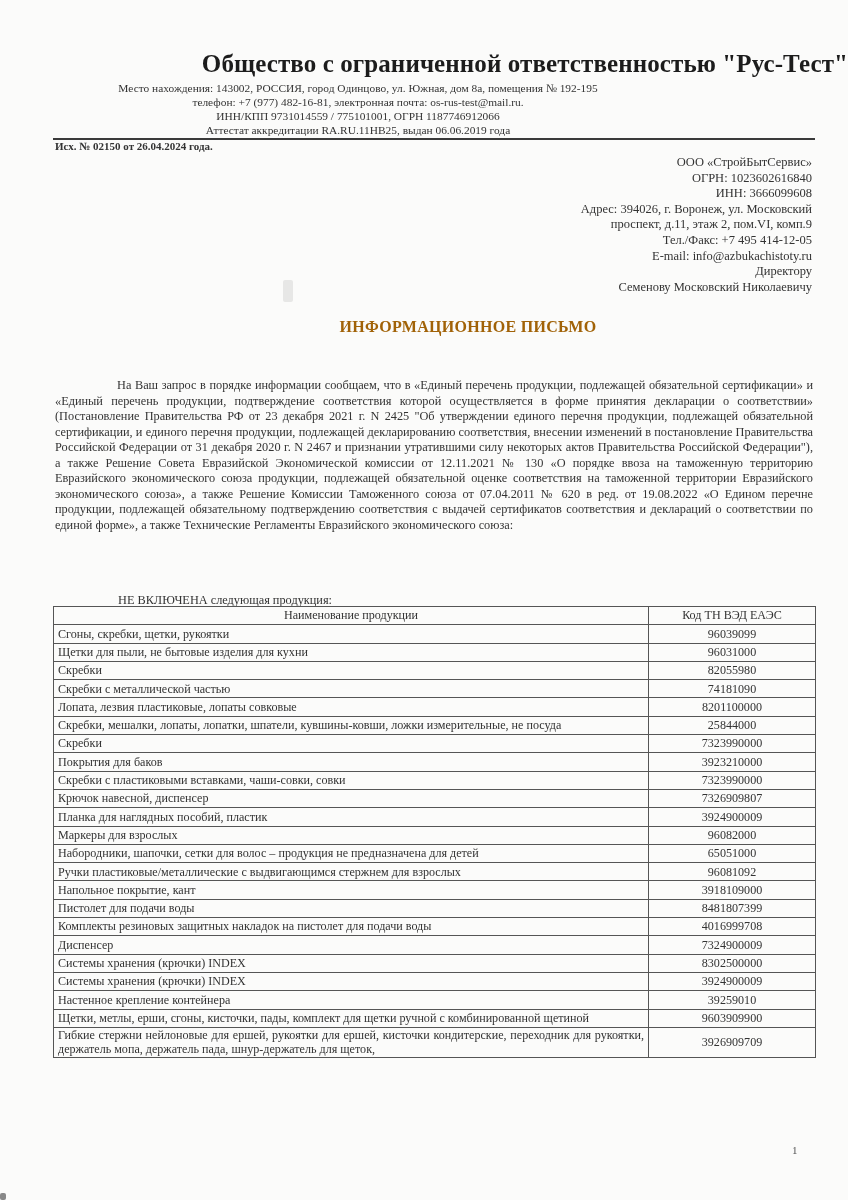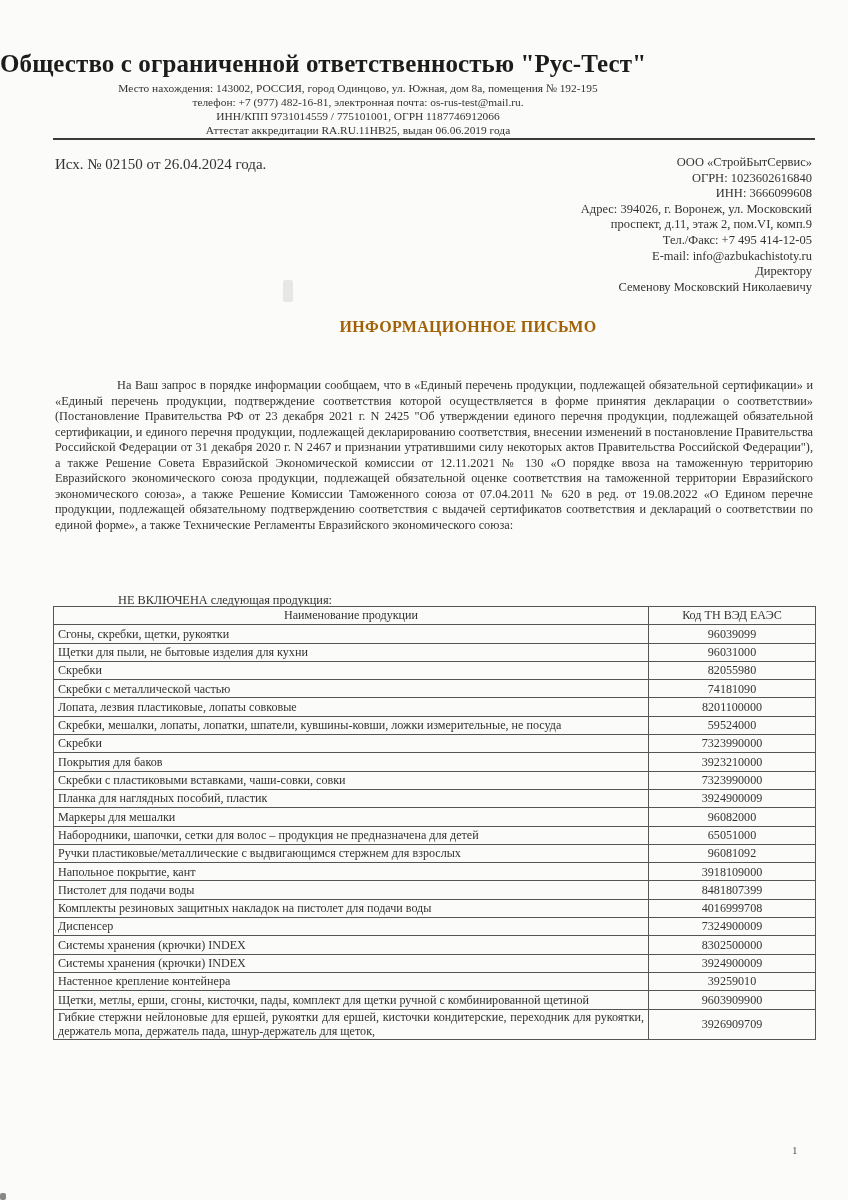--- a/index.html
+++ b/index.html
@@ -6,29 +6,29 @@
   body {
     width:848px; height:1200px; overflow:hidden;
     background:#fbfbfa;
     font-family:"Liberation Serif", "DejaVu Serif", serif;
     color:#2a2a2a;
     position:relative;
   }
   .page { position:absolute; left:0; top:0; width:848px; height:1200px; }
   .org-title {
     position:absolute; left:0; width:848px; top:50px;
-    text-align:left; font-weight:bold; font-size:25px; color:#1c1c1c;
+    text-align:right; font-weight:bold; font-size:25px; color:#1c1c1c;
     letter-spacing:0.1px;
   }
   .hdr-line {
     position:absolute; left:0; width:716px; text-align:center;
     font-size:11.4px; line-height:14px; color:#333;
   }
   .rule { position:absolute; left:53px; width:762px; top:138px; height:2px; background:#3a3a3a; }
-  .out-no { position:absolute; left:55px; top:156px; font-size:15px; color:#333; }
+  .out-no { position:absolute; left:55px; top:140px; font-size:11px; color:#333;font-weight:bold; }
   .recipient {
     position:absolute; right:36px; top:155px; text-align:right;
     font-size:12.5px; line-height:15.6px; color:#333;
   }
   .recipient div { white-space:nowrap; }
   .letter-title {
     position:absolute; left:0; width:848px; top:318px; text-align:center;
     font-weight:bold; font-size:16px; letter-spacing:0.3px; color:#a16207;padding-left:44px;
   }
   .body-text {
@@ -106,40 +106,44 @@
         <tr>
           <td class="name">Скребки с металлической частью</td>
           <td class="code">74181090</td>
         </tr>
         <tr>
           <td class="name">Лопата, лезвия пластиковые, лопаты совковые</td>
           <td class="code">8201100000</td>
         </tr>
         <tr>
           <td class="name">Скребки, мешалки, лопаты, лопатки, шпатели, кувшины-ковши, ложки измерительные, не посуда</td>
-          <td class="code">59524000</td>
+          <td class="code">25844000</td>
         </tr>
         <tr>
           <td class="name">Скребки</td>
           <td class="code">7323990000</td>
         </tr>
         <tr>
           <td class="name">Покрытия для баков</td>
           <td class="code">3923210000</td>
         </tr>
         <tr>
           <td class="name">Скребки с пластиковыми вставками, чаши-совки, совки</td>
           <td class="code">7323990000</td>
         </tr>
         <tr>
+          <td class="name">Крючок навесной, диспенсер</td>
+          <td class="code">7326909807</td>
+        </tr>
+        <tr>
           <td class="name">Планка для наглядных пособий, пластик</td>
           <td class="code">3924900009</td>
         </tr>
         <tr>
-          <td class="name">Маркеры для мешалки</td>
+          <td class="name">Маркеры для взрослых</td>
           <td class="code">96082000</td>
         </tr>
         <tr>
           <td class="name">Набородники, шапочки, сетки для волос – продукция не предназначена для детей</td>
           <td class="code">65051000</td>
         </tr>
         <tr>
           <td class="name">Ручки пластиковые/металлические с выдвигающимся стержнем для взрослых</td>
           <td class="code">96081092</td>
         </tr>

